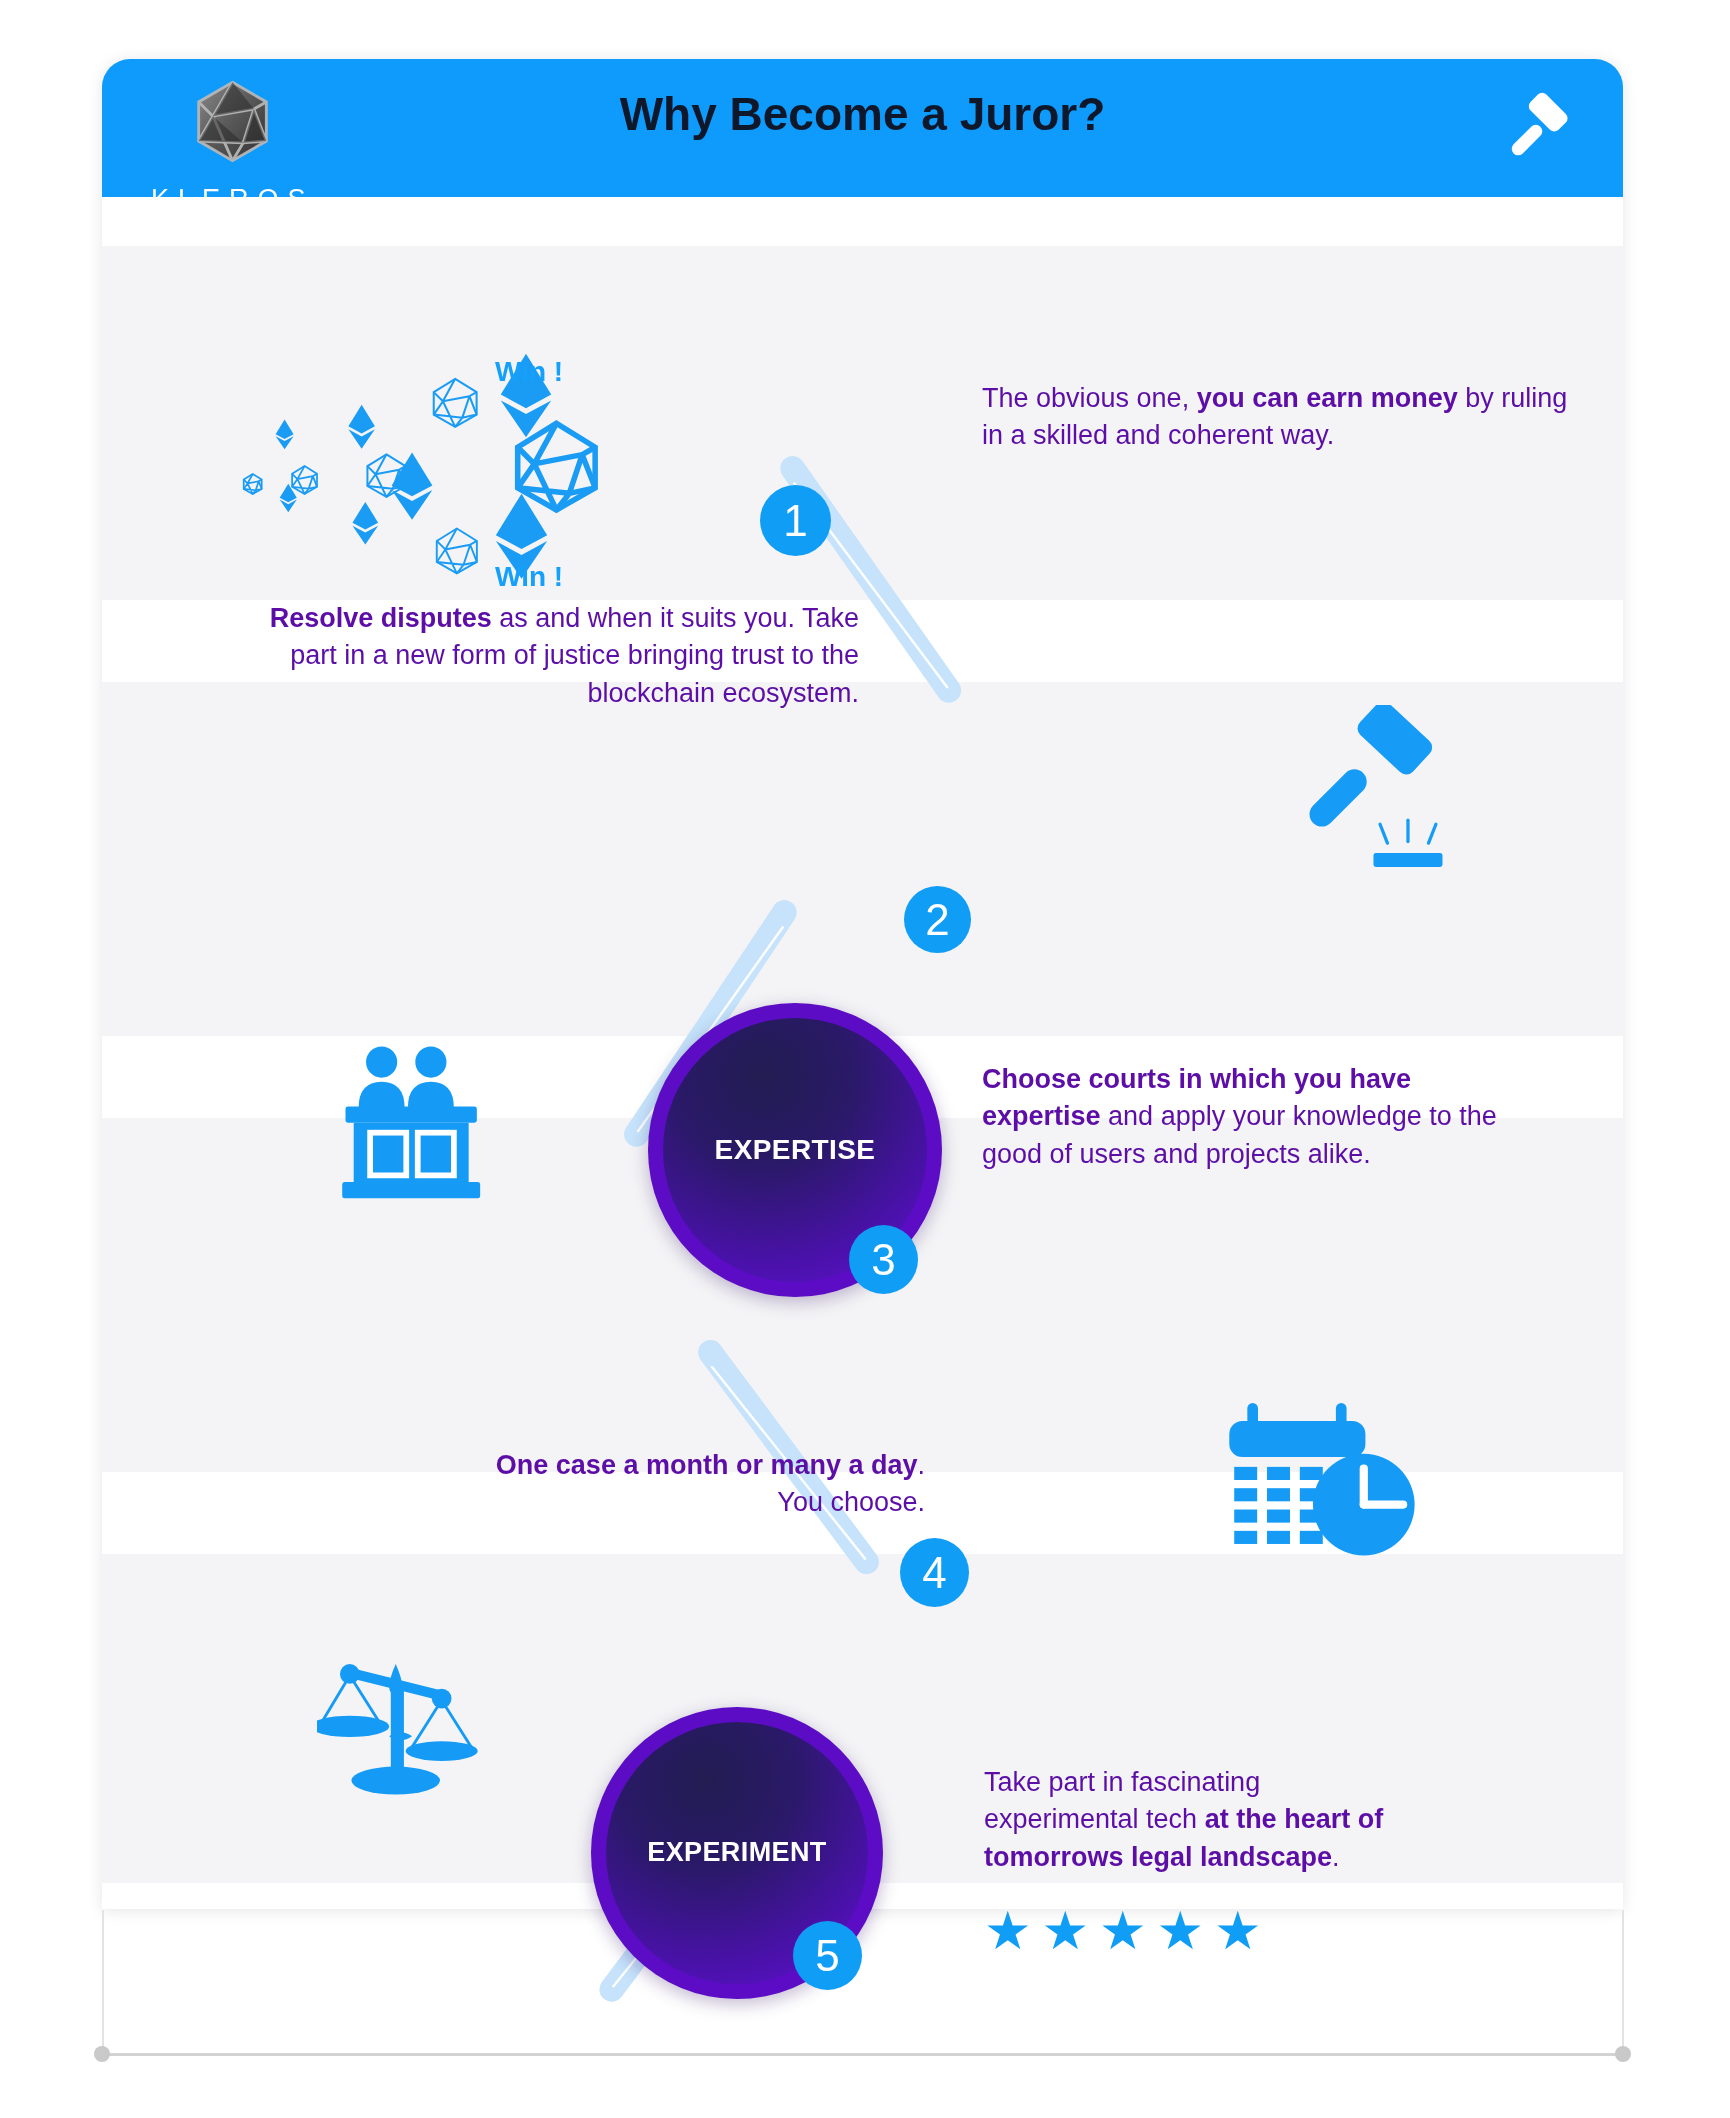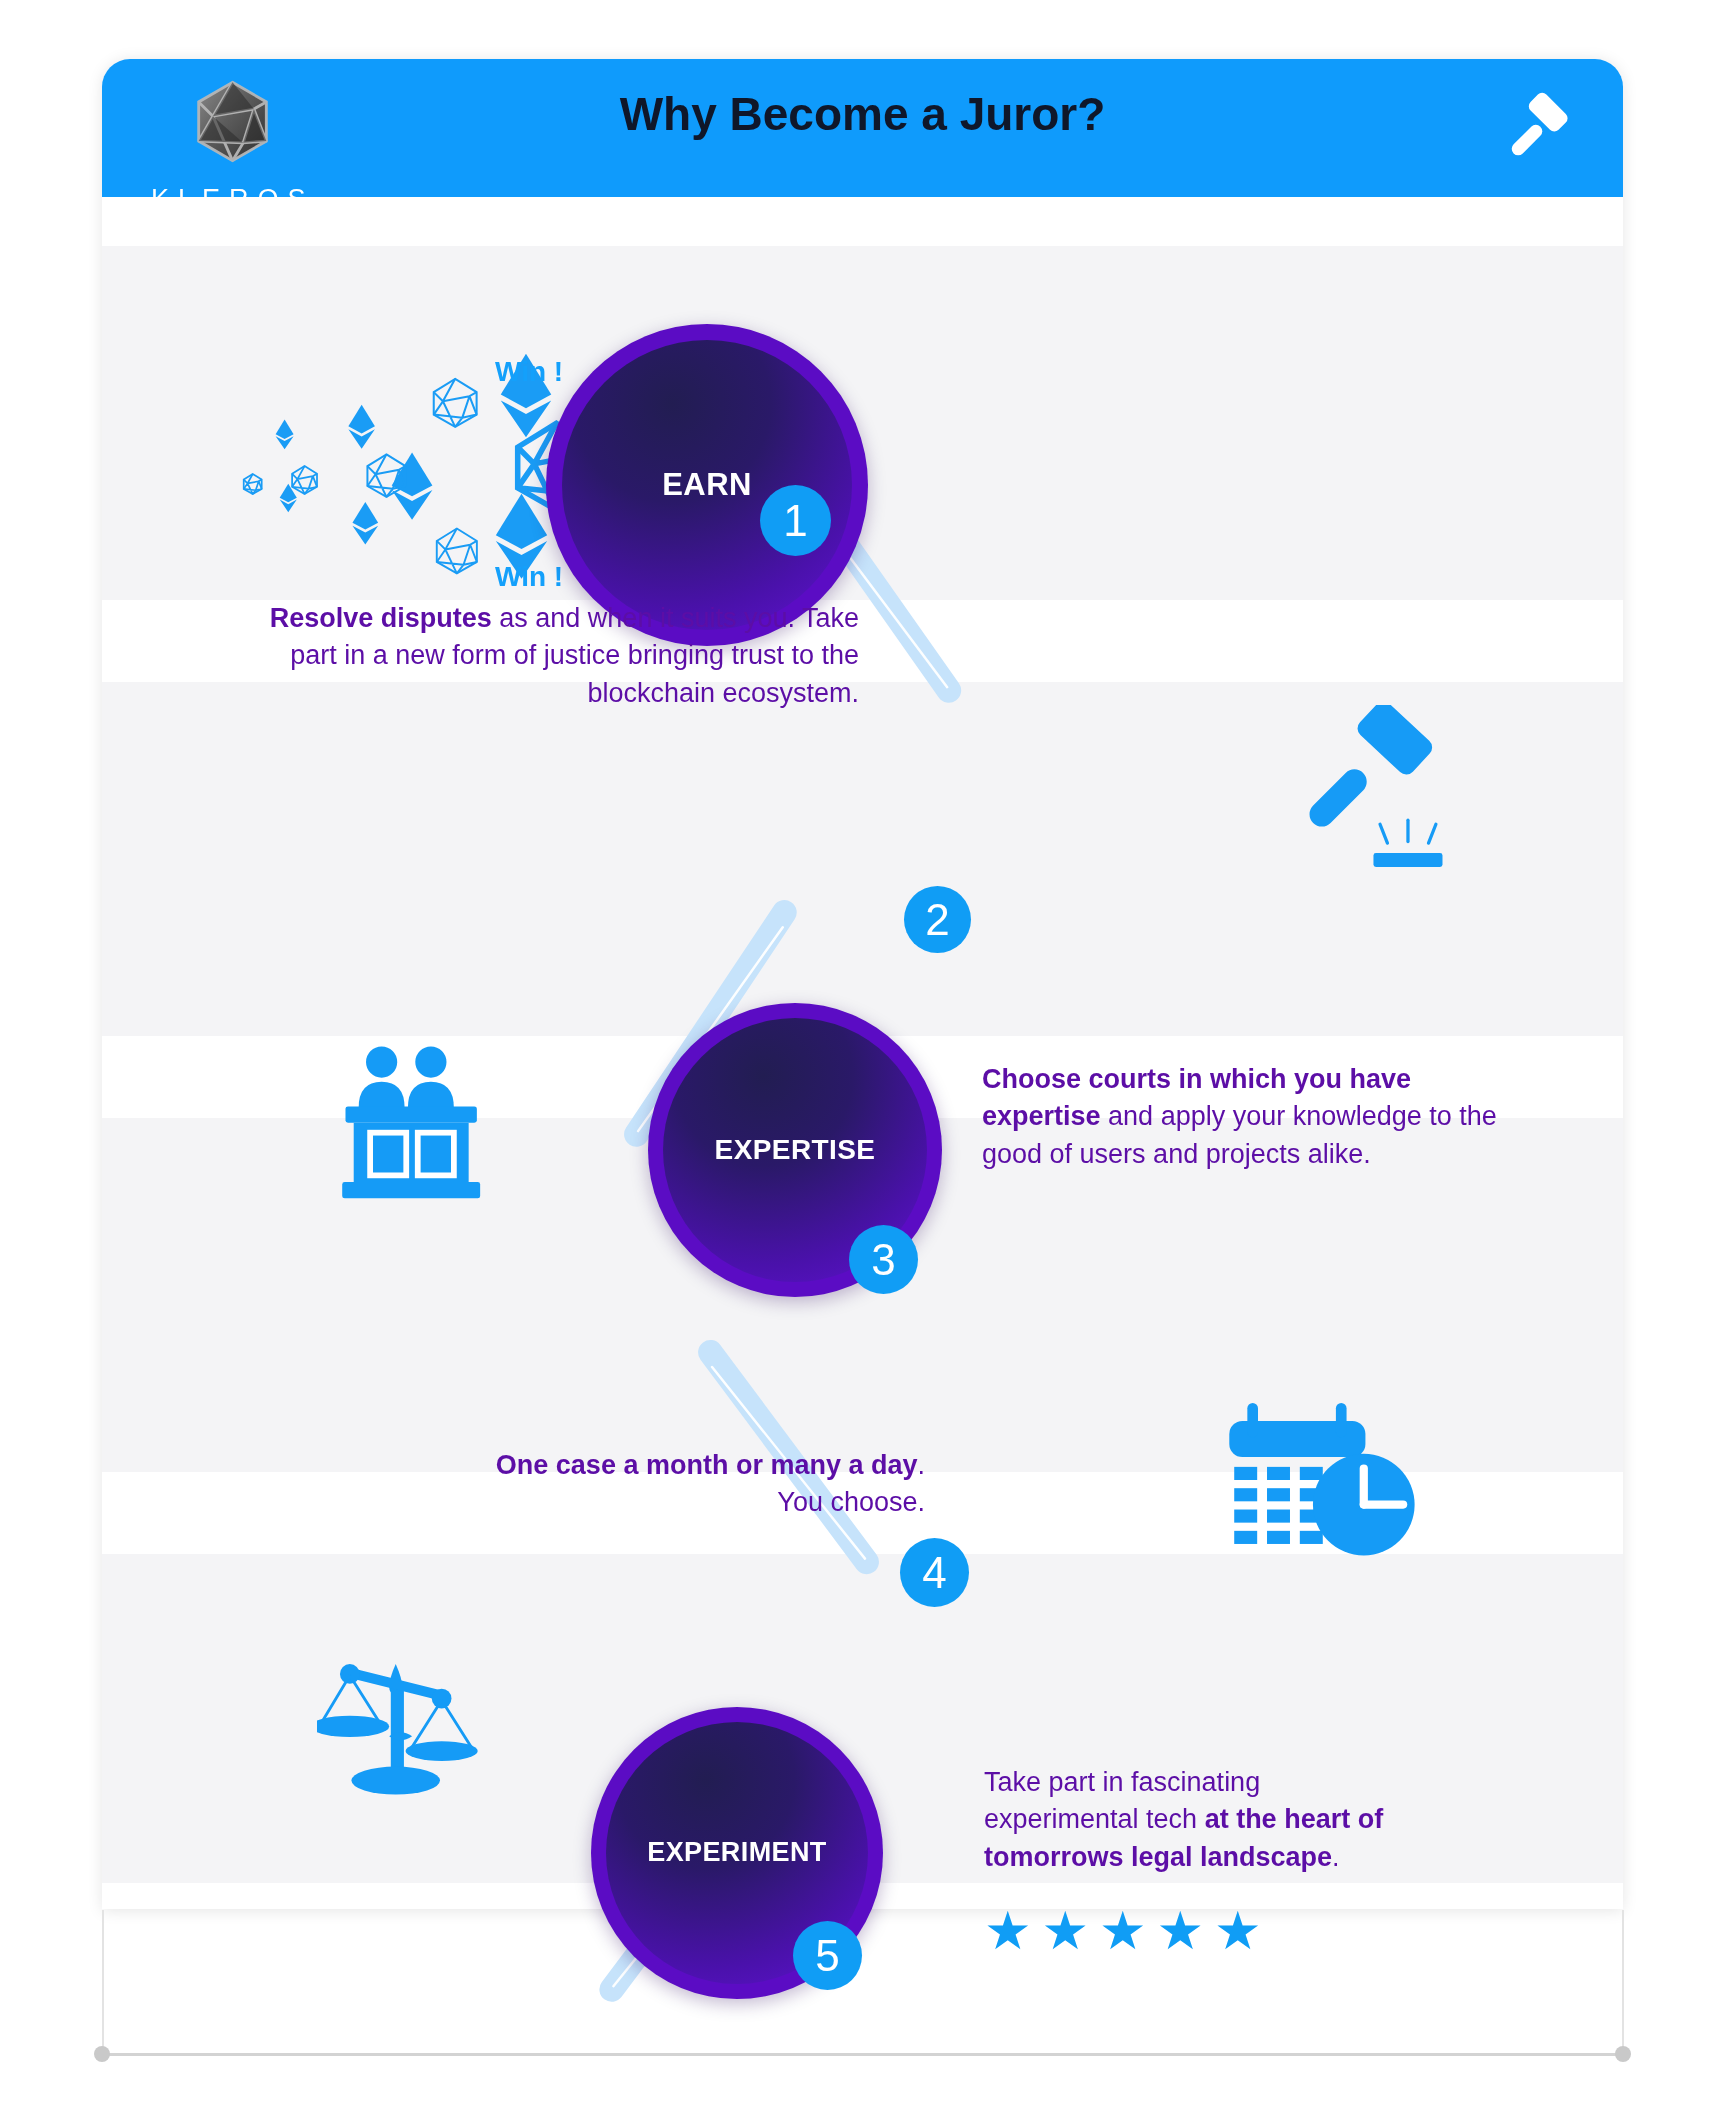--- a/index.html
+++ b/index.html
@@ -305,26 +305,25 @@
           <g transform="translate(326,110) scale(1.12)" stroke-width="6">
             <polygon points="50,4 92,30 92,74 50,98 8,74 8,30"></polygon>
             <path d="M50,4 L26,48 L8,30 M26,48 L50,98 M26,48 L78,38 M92,30 L78,38 L92,74 M78,38 L64,80 L50,98 M64,80 L92,74 M8,74 L26,48 M8,74 L64,80"></path>
           </g>
         </g>
       </svg>
 
       <div class="win-text" style="left:393px; top:159px;">Win !</div>
       <div class="win-text" style="left:393px; top:364px;">Win !</div>
 
-      <div class="circle" style="left:444px; top:127px; width:322px; height:322px;">
-        <div class="inner"></div>
-        <div class="label" style="font-size:31px;">EARN</div>
-      </div>
       <div class="badge" style="left:658px; top:288px; width:71px; height:71px;">1</div>
 
+      <div class="desc" style="left:880px; top:183px; width:592px;">
+        <span>The obvious one, </span><b>you can earn money</b><span> by ruling in a skilled and coherent way.</span>
+      </div>
 
       <div class="desc right" style="left:148px; top:403px; width:609px;">
         <b>Resolve disputes</b><span> as and when it suits you. Take part in a new form of justice bringing trust to the blockchain ecosystem.</span>
       </div>
 
       <div class="badge" style="left:802px; top:689px; width:67px; height:67px;">2</div>
 
       <svg class="art" style="left:1186px; top:508px; width:189px; height:181px;" viewBox="0 0 230 220" width="189" height="181">
         <g fill="#169bf6">
           <rect x="86" y="14" width="88" height="52" rx="11" transform="rotate(43 130 40)"></rect>

